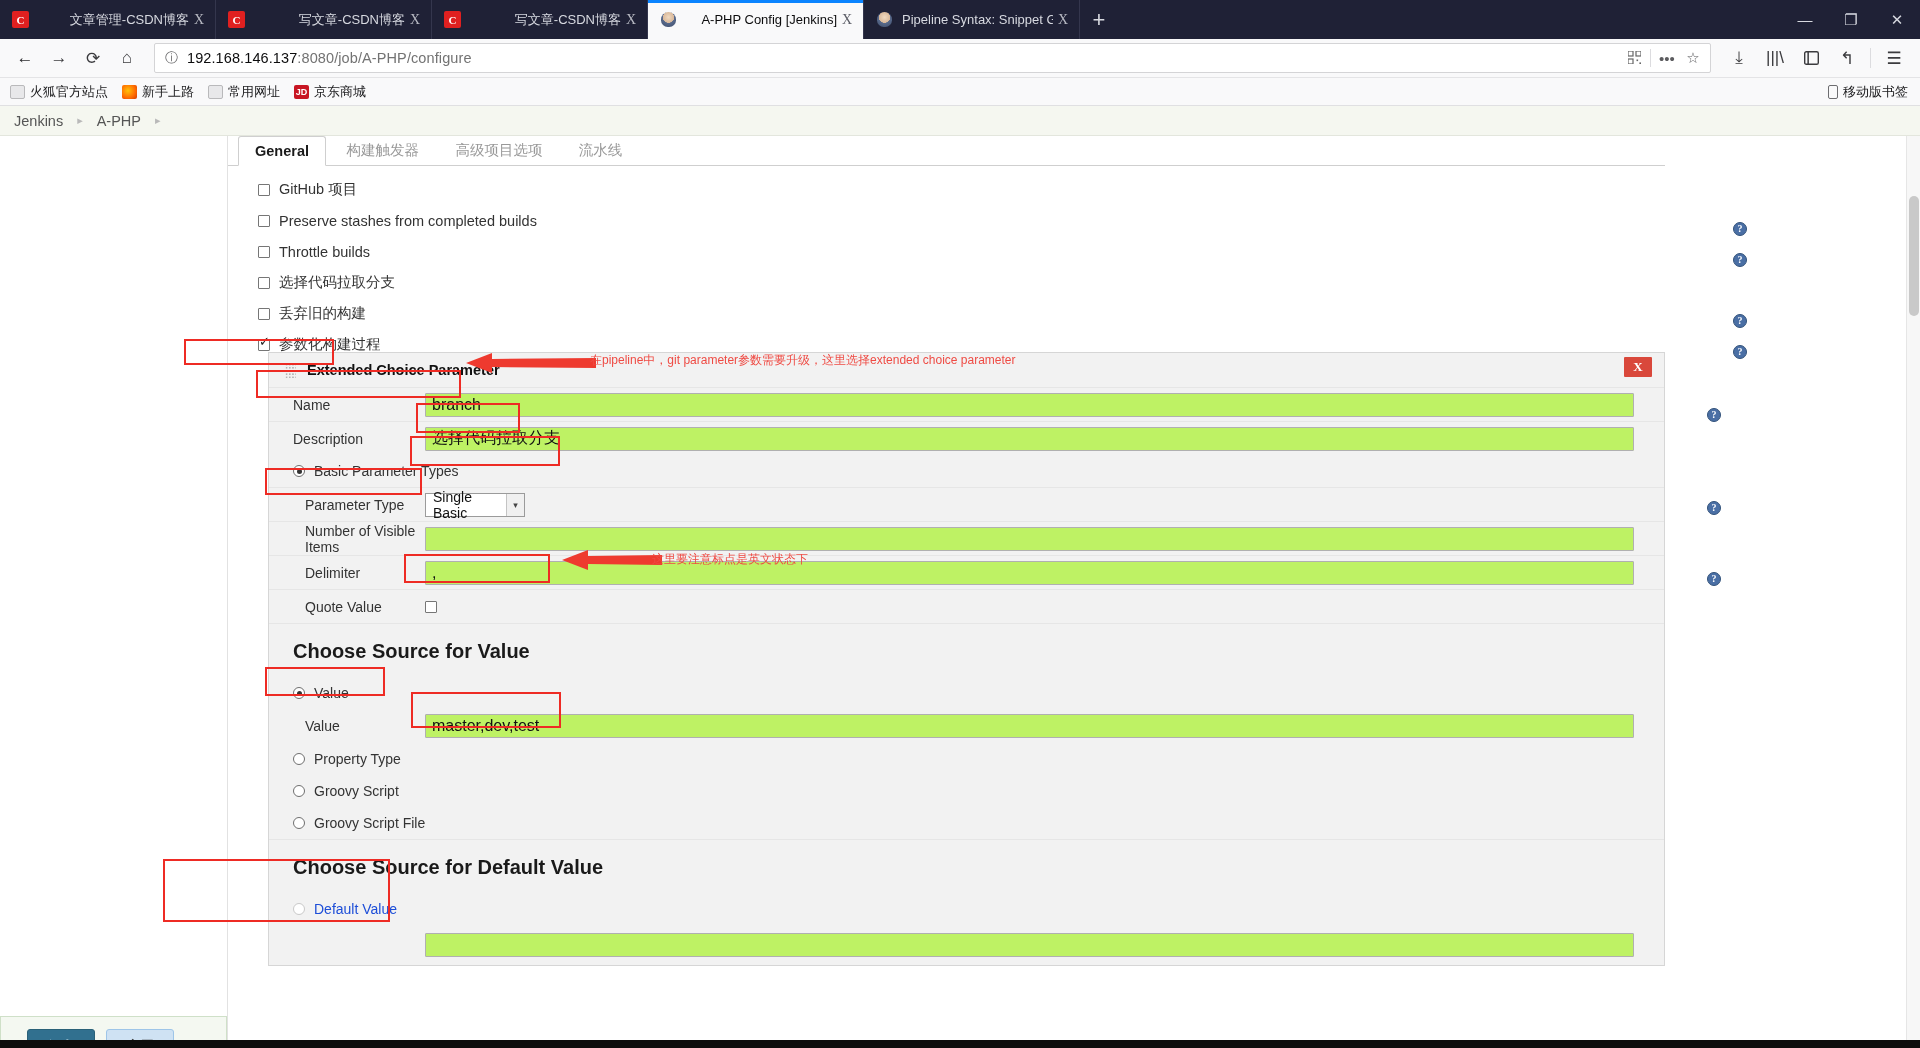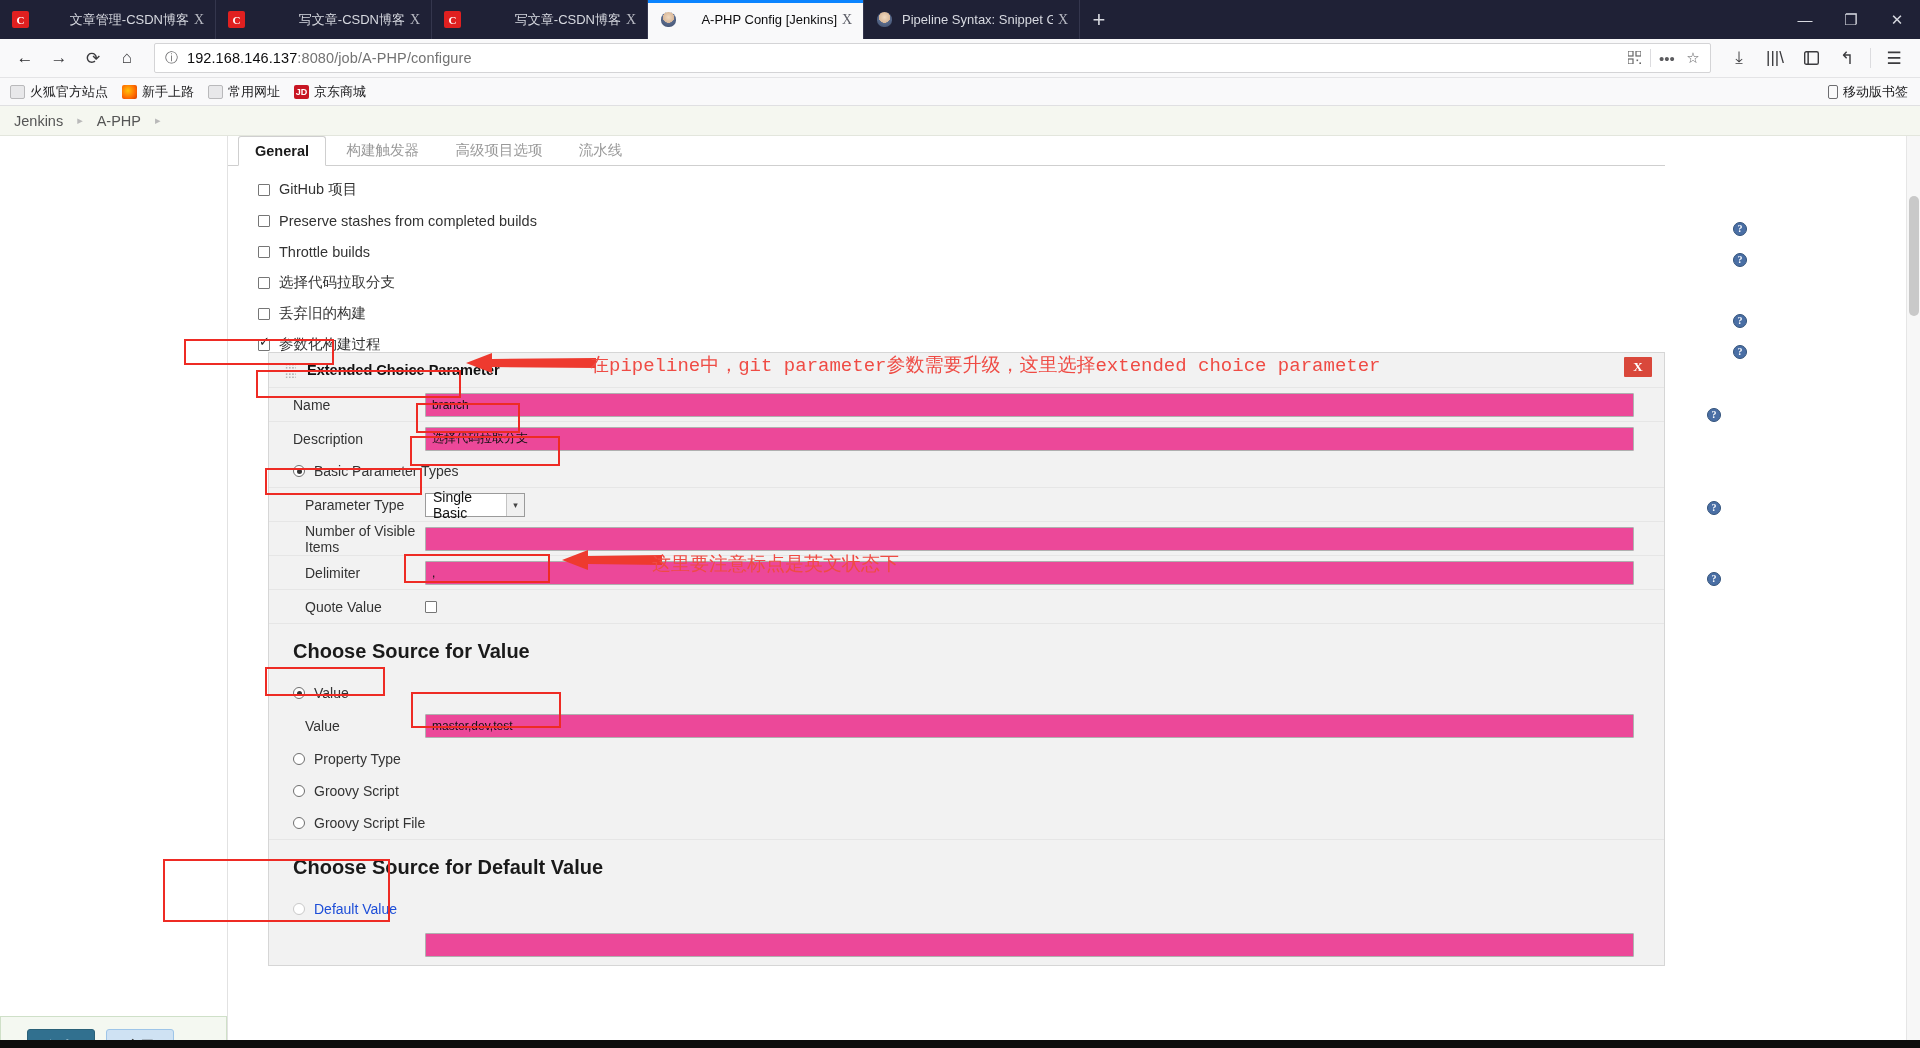--- a/index.html
+++ b/index.html
@@ -138,22 +138,22 @@
     margin-right:9px; flex:0 0 12px; position:relative; border-radius:1px;
   }
   .cbox.checked:after {
     content:"✓"; position:absolute; left:0px; top:-5px; font-size:13px; color:#222;
     line-height:1;
   }
 
   
   .redbox { position:absolute; border:2.5px solid #ee2b24; pointer-events:none; z-index:40; }
   .redtext {
-    position:absolute; color:#ef4b44; font-family:Liberation Mono, monospace;
-    font-size:19px; z-index:41; white-space:nowrap;text-align:center;
+    position:absolute; color:#ef4b44; font-family:Liberation Sans, sans-serif;
+    font-size:12px; z-index:41; white-space:nowrap;text-align:center;
   }
   .arrow { position:absolute; z-index:41; }
 
   
   .param-panel {
     position:absolute; left:40px; right:0; top:0;
     background:#f2f2f2; border:1px solid #d6d6d6;
   }
   .param-head {
     height:34px; display:flex; align-items:center; padding-left:16px;
@@ -173,22 +173,22 @@
   }
 
   .frow {
     display:flex; align-items:center; min-height:34px; position:relative;
     border-top:1px solid #e6e6e6;
   }
   .frow.nobd { border-top:none; }
   .flabel { width:156px; padding-left:24px; font-size:14px; color:#333; flex:0 0 156px; }
   .flabel.indent { padding-left:36px; }
   .finput {
-    flex:1 1 auto; height:24px; background:#ec4899; border:1px solid #b0b0b0;
-    margin-right:30px; font-size:12px; color:#111; padding:0 6px;
+    flex:1 1 auto; height:24px; background:#bef264; border:1px solid #b0b0b0;
+    margin-right:30px; font-size:16px; color:#111; padding:0 6px;
     display:flex; align-items:center; border-radius:1px;
   }
   .fselect {
     height:24px; background:#fff; border:1px solid #9b9b9b; font-size:14px;
     display:flex; align-items:center; padding:0 0 0 7px; color:#111; width:100px;
   }
   .fselect .arrowbox {
     margin-left:auto; width:19px; height:22px; background:#f0f0f0;
     border-left:1px solid #c4c4c4; display:flex; align-items:center; justify-content:center;
     font-size:9px; color:#444;

